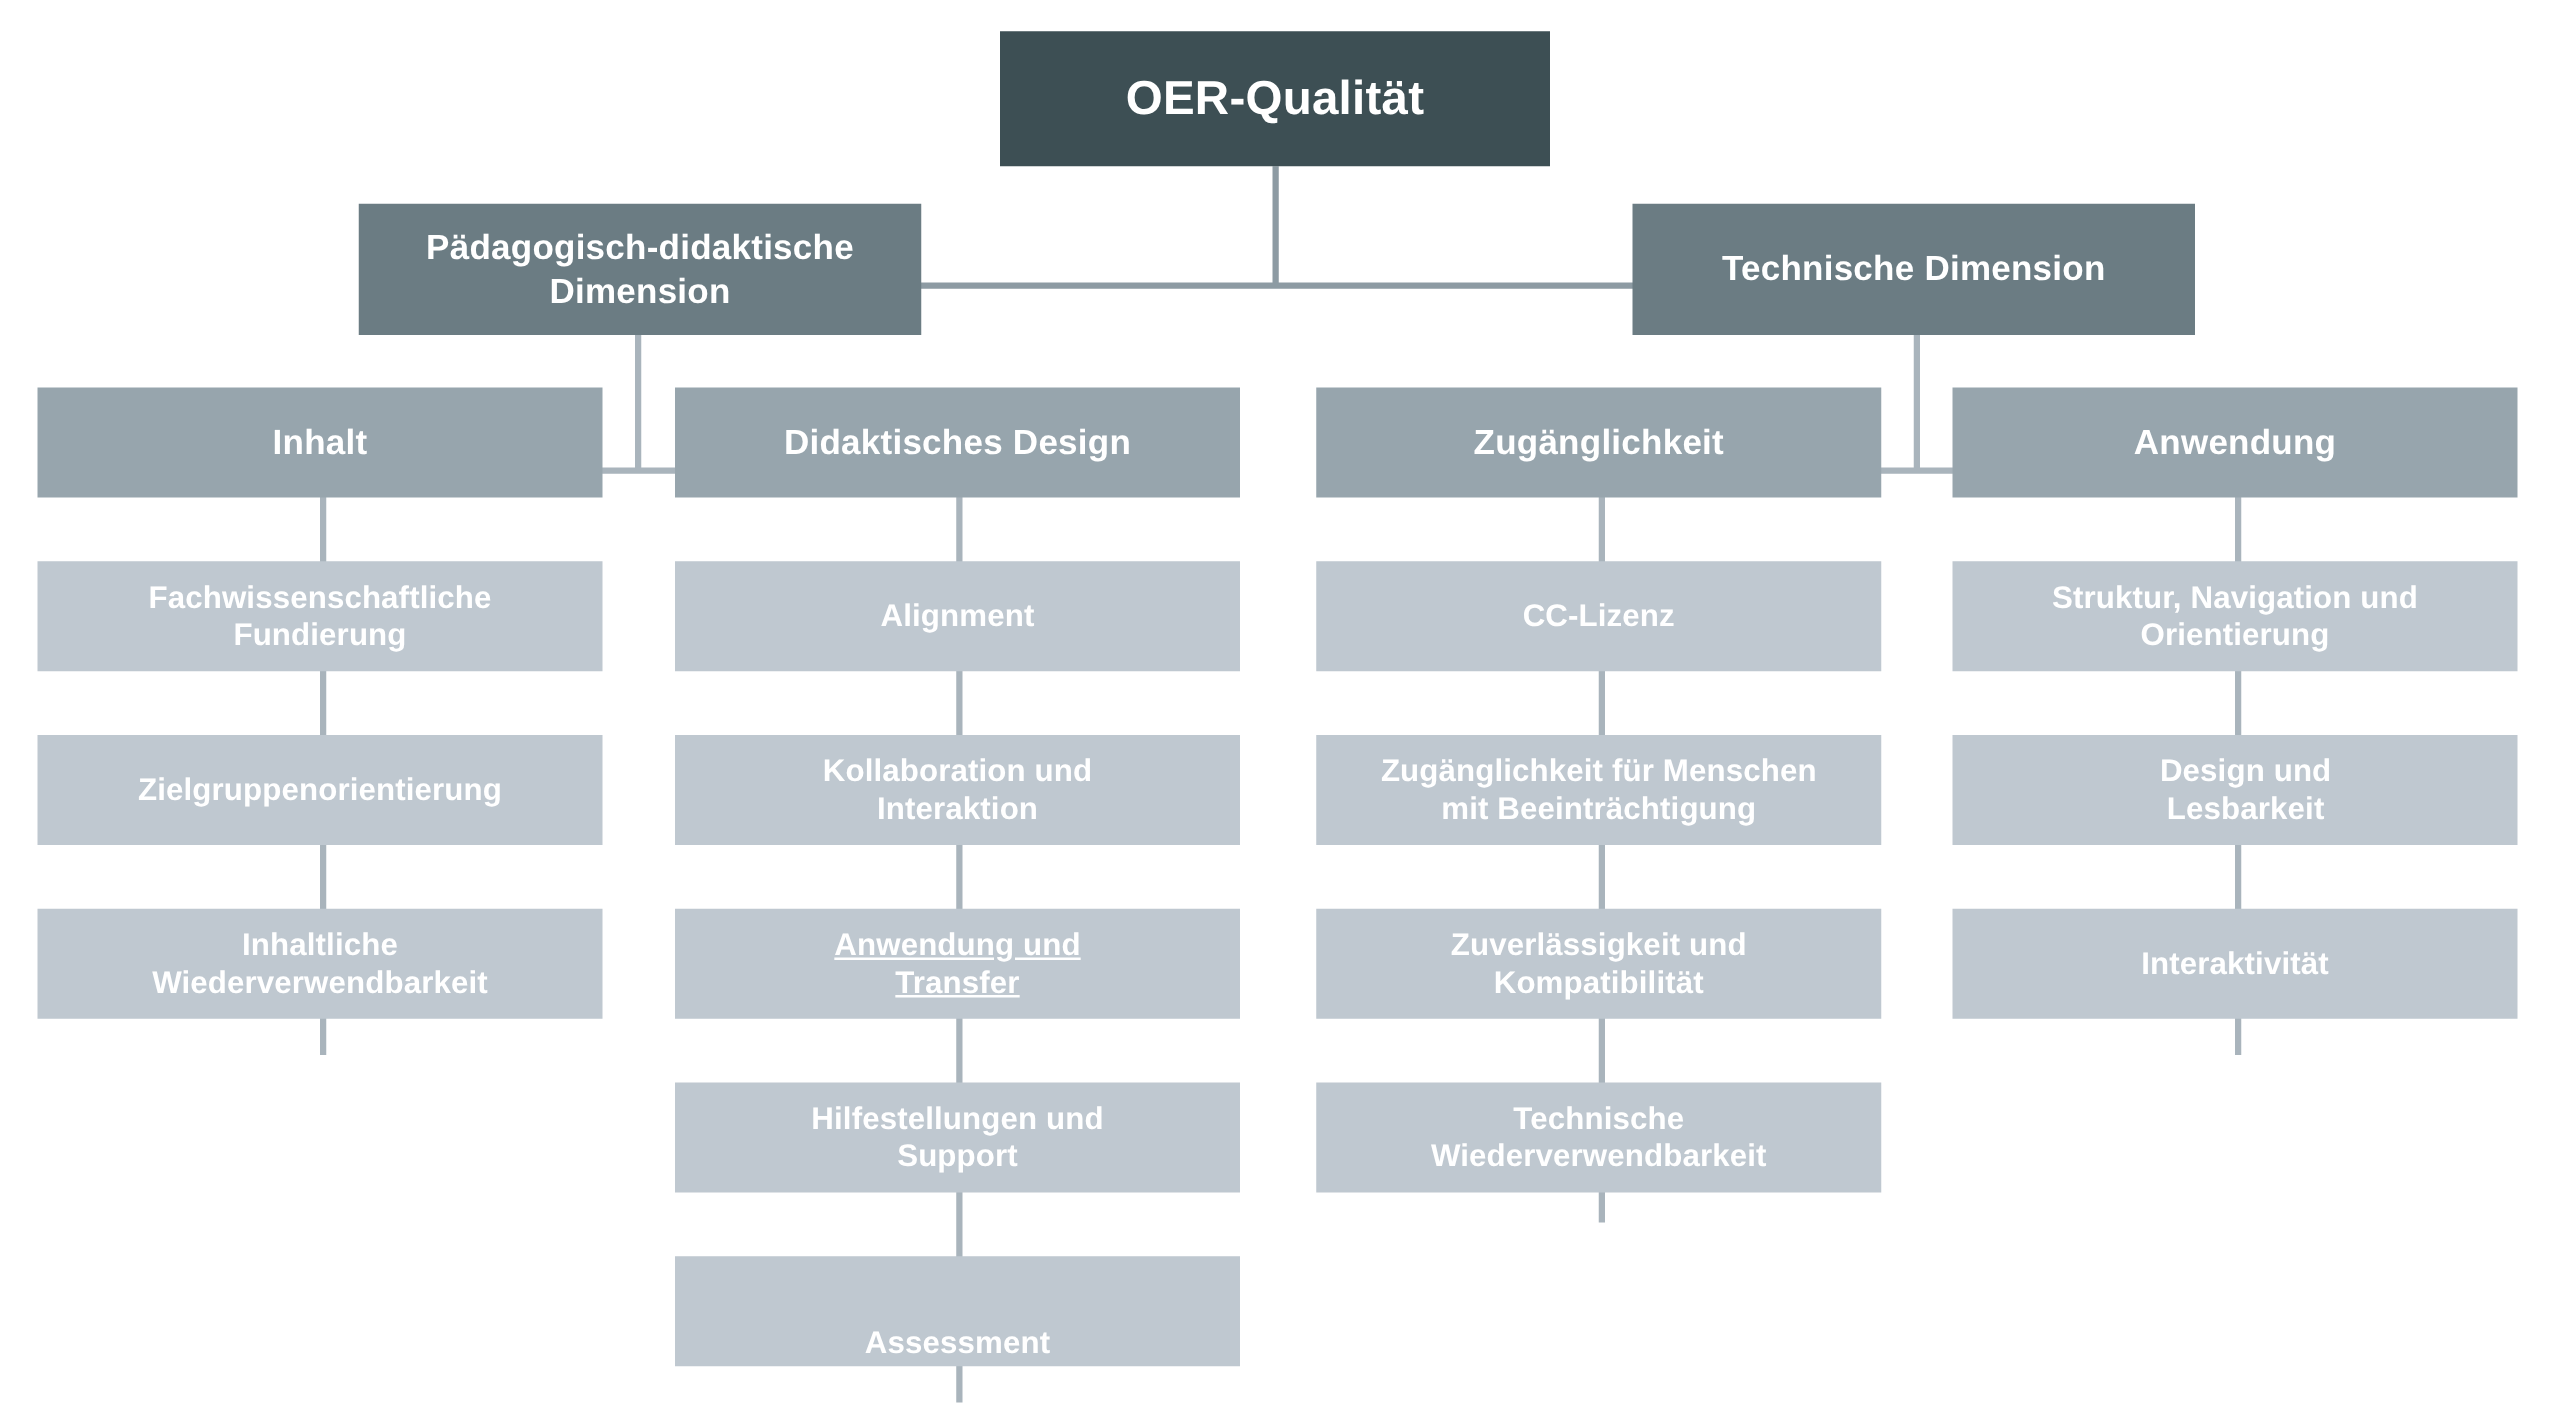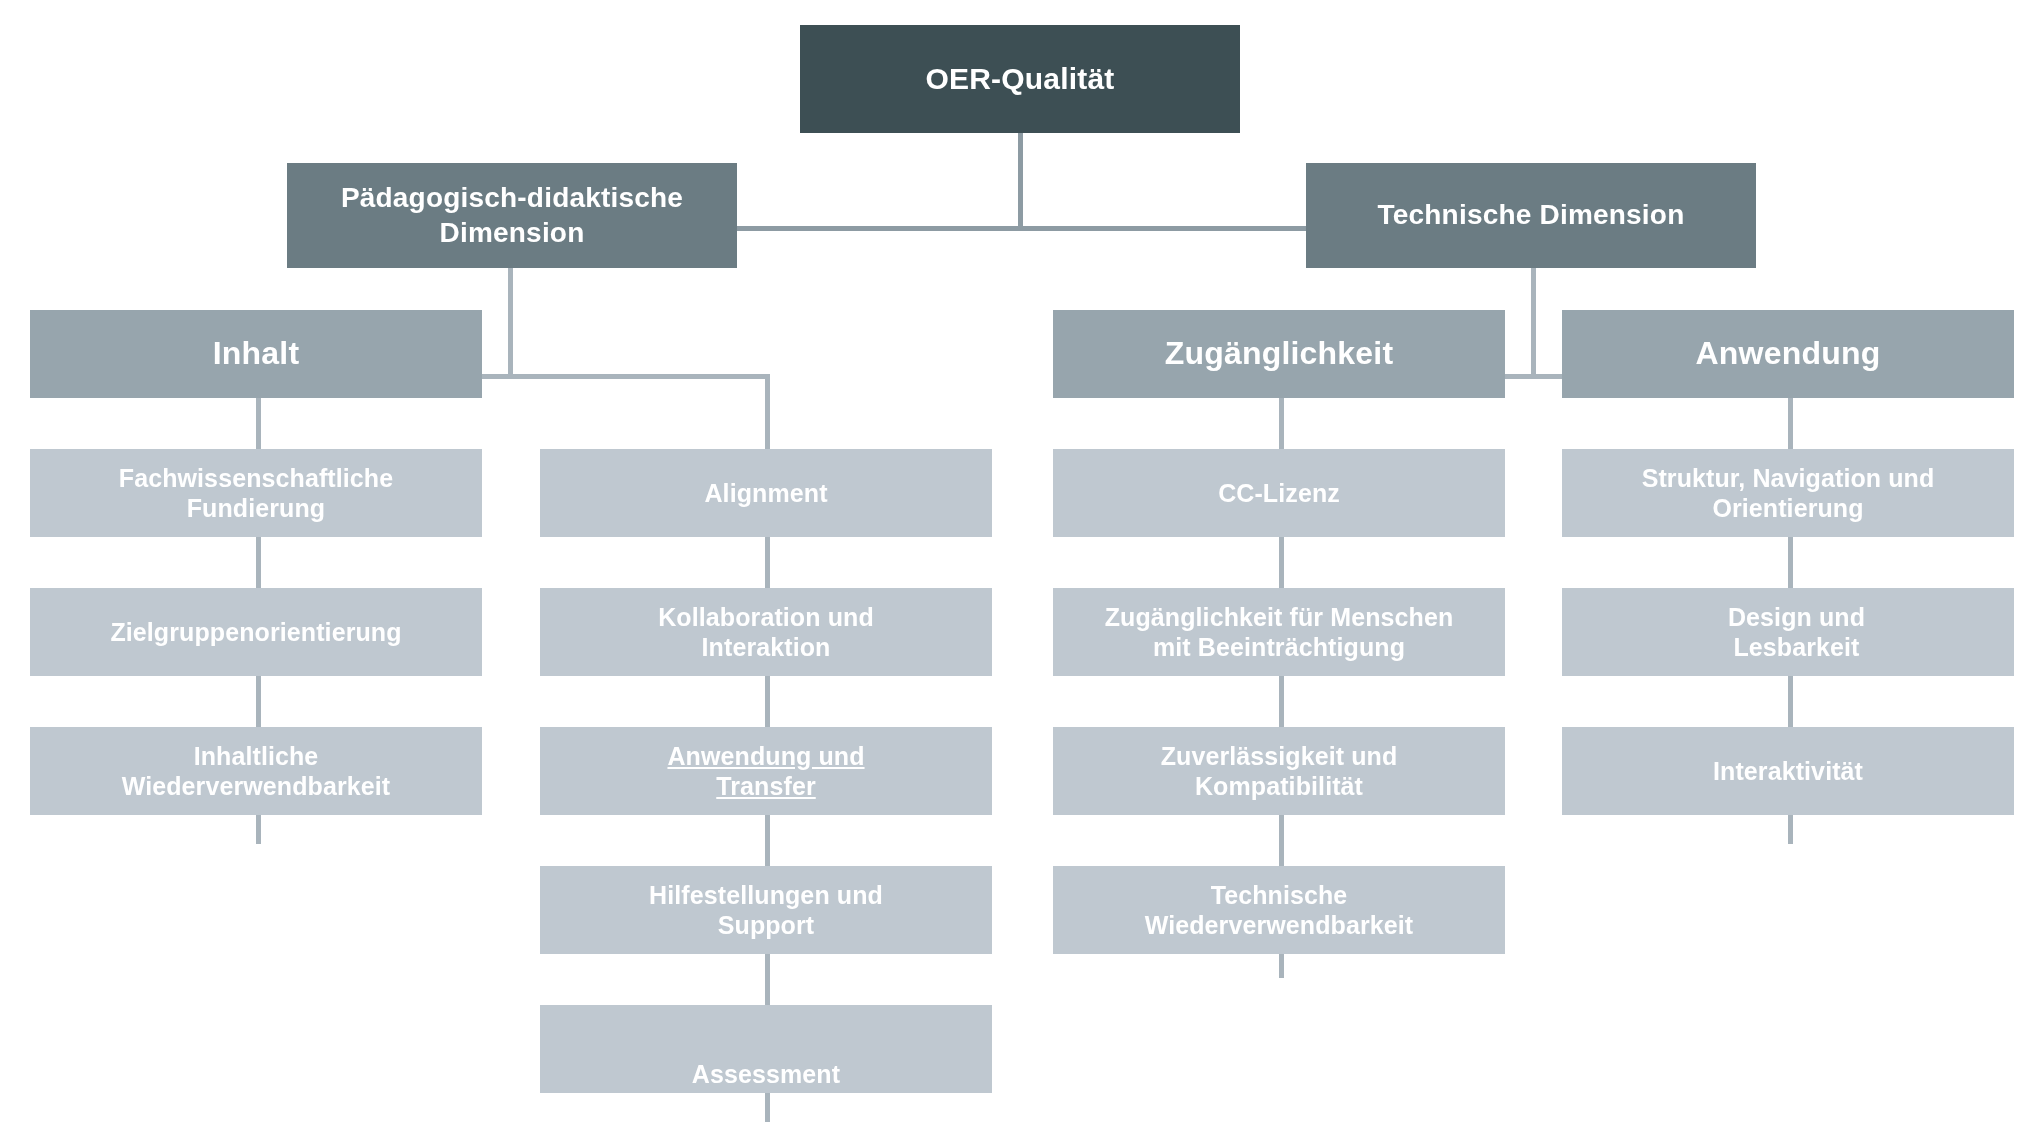--- a/index.html
+++ b/index.html
@@ -30,31 +30,31 @@
     padding: 4px 10px;
     z-index: 3;
   }
   .node span {
     display: block;
     width: 100%;
     white-space: pre-line;
   }
   .level-root {
     background: #3d4f54;
-    font-size: 30px;
+    font-size: 38px;
     letter-spacing: 0.2px;
   }
   .level-dim {
     background: #6b7c83;
     font-size: 28px;
     letter-spacing: 0.2px;
   }
   .level-cat {
     background: #97a5ad;
-    font-size: 32px;
+    font-size: 28px;
     letter-spacing: 0.2px;
   }
   .level-leaf {
     background: #bfc8d0;
     font-size: 25px;
     letter-spacing: 0.1px;
   }
   .connector {
     position: absolute;
     background: #a9b4bc;
@@ -94,20 +94,23 @@
   <div class="node level-dim" style="left:287px; top:163px; width:450px; height:105px;">
     <span>Pädagogisch-didaktische
 Dimension</span>
   </div>
   <div class="node level-dim" style="left:1306px; top:163px; width:450px; height:105px;">
     <span>Technische Dimension</span>
   </div>
 
   <div class="node level-cat" style="left:30px; top:310px; width:452px; height:88px;">
     <span>Inhalt</span>
+  </div>
+  <div class="node level-cat" style="left:540px; top:310px; width:452px; height:88px;">
+    <span>Didaktisches Design</span>
   </div>
   <div class="node level-cat" style="left:1053px; top:310px; width:452px; height:88px;">
     <span>Zugänglichkeit</span>
   </div>
   <div class="node level-cat" style="left:1562px; top:310px; width:452px; height:88px;">
     <span>Anwendung</span>
   </div>
 
   <div class="node level-leaf" style="left:30px; top:449px; width:452px; height:88px;">
     <span>Fachwissenschaftliche

